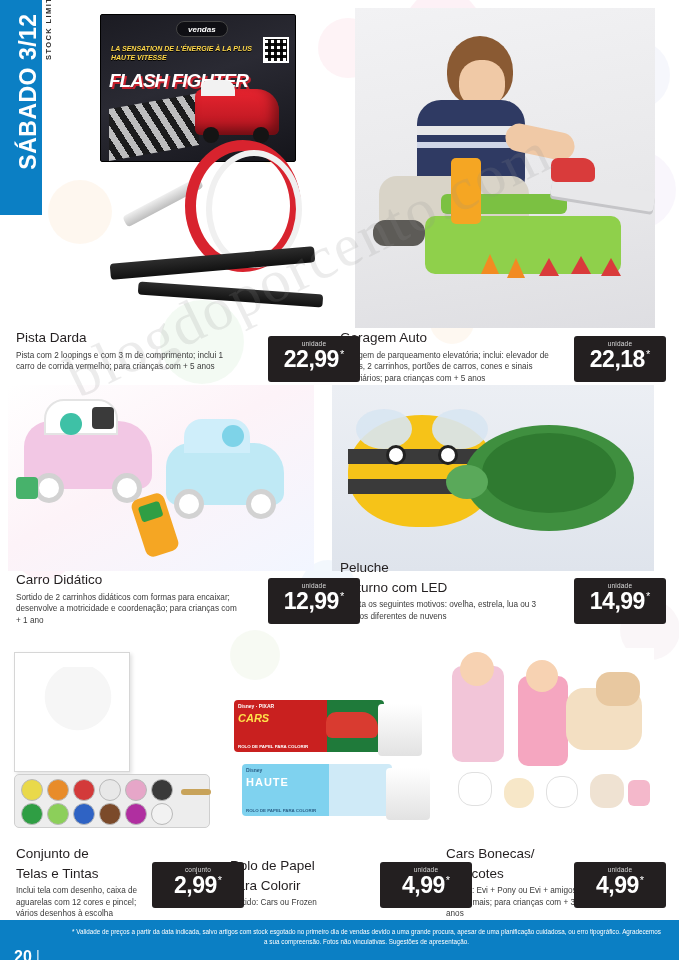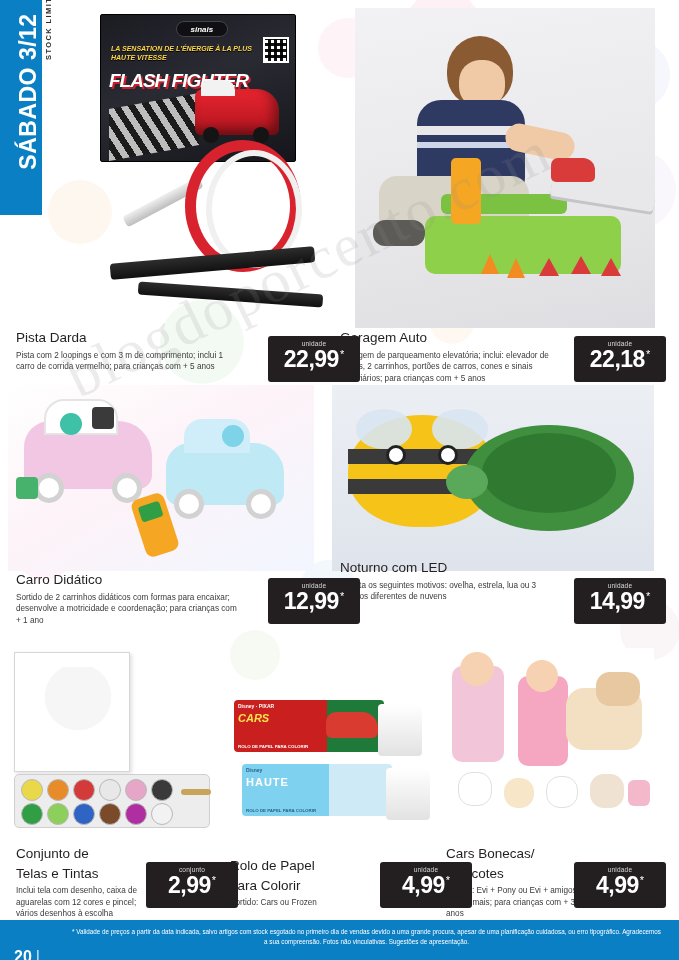--- a/index.html
+++ b/index.html
@@ -304,21 +304,21 @@
   <div class="dot" style="left:430px;top:300px;width:44px;height:44px;background:#fdf2e6;"></div>
 
   <div class="date-banner">
     <div class="dtext">SÁBADO 3/12</div>
   </div>
   <div class="stock-limited">STOCK LIMITADO</div>
 
   <div class="photo" style="left:60px;top:6px;width:270px;height:320px;background:transparent;">
   </div>
   <div class="darda-box">
-    <div class="darda-logo">sinais</div>
+    <div class="darda-logo">vendas</div>
     <div class="darda-hl">LA SENSATION DE L'ÉNERGIE À LA PLUS HAUTE VITESSE</div>
     <div class="darda-title">FLASH FIGHTER</div>
     <div class="darda-qr"></div>
     <div class="darda-track"></div>
     <div class="darda-car"></div>
   </div>
   <div class="track-strip ts3"></div>
   <div class="loop l1"></div>
   <div class="loop l2"></div>
   <div class="track-strip ts1"></div>
@@ -399,20 +399,21 @@
       <div class="eye" style="left:38px;"></div>
       <div class="eye" style="right:38px;"></div>
     </div>
     <div class="turtle">
       <div class="shell"></div>
       <div class="head"></div>
     </div>
   </div>
 
   <div class="prod" style="left:340px;top:560px;width:240px;">
+    <div class="prod-title">Peluche</div>
     <div class="prod-title">Noturno com LED</div>
     <div class="prod-desc" style="margin-top:4px;max-width:200px;">Projeta os seguintes motivos: ovelha, estrela, lua ou 3 motivos diferentes de nuvens</div>
   </div>
   <div class="price-tag" style="left:574px;top:578px;">
     <span class="unit">unidade</span>
     <span class="val">14,99</span><span class="star">*</span>
   </div>
 
   <div class="photo telas-photo">
     <div class="canvas-sheet">
@@ -433,21 +434,21 @@
       <div class="pan" style="left:136px;top:28px;background:#f2f2f2;"></div>
       <div class="pan" style="left:166px;top:14px;width:30px;height:6px;border-radius:3px;background:#c8a35a;border:none;"></div>
     </div>
   </div>
 
   <div class="prod" style="left:16px;top:846px;width:150px;">
     <div class="prod-title">Conjunto de</div>
     <div class="prod-title">Telas e Tintas</div>
     <div class="prod-desc" style="margin-top:2px;max-width:135px;">Inclui tela com desenho, caixa de aguarelas com 12 cores e pincel; vários desenhos à escolha</div>
   </div>
-  <div class="price-tag" style="left:146px;top:862px;">
+  <div class="price-tag" style="left:152px;top:862px;">
     <span class="unit">conjunto</span>
     <span class="val">2,99</span><span class="star">*</span>
   </div>
 
   <div class="photo rolo-photo">
     <div class="rolo-box rolo-cars">
       <div style="position:absolute;left:4px;top:3px;color:#fff;font-size:5px;font-weight:bold;">Disney · PIXAR</div>
       <div style="position:absolute;left:4px;top:12px;color:#ffe24a;font-size:11px;font-weight:bold;font-style:italic;">CARS</div>
       <div style="position:absolute;left:4px;bottom:3px;color:#fff;font-size:4.4px;font-weight:bold;">ROLO DE PAPEL PARA COLORIR</div>
       <div style="position:absolute;right:6px;top:12px;width:52px;height:26px;background:#d93b30;border-radius:10px 16px 6px 6px;"></div>

